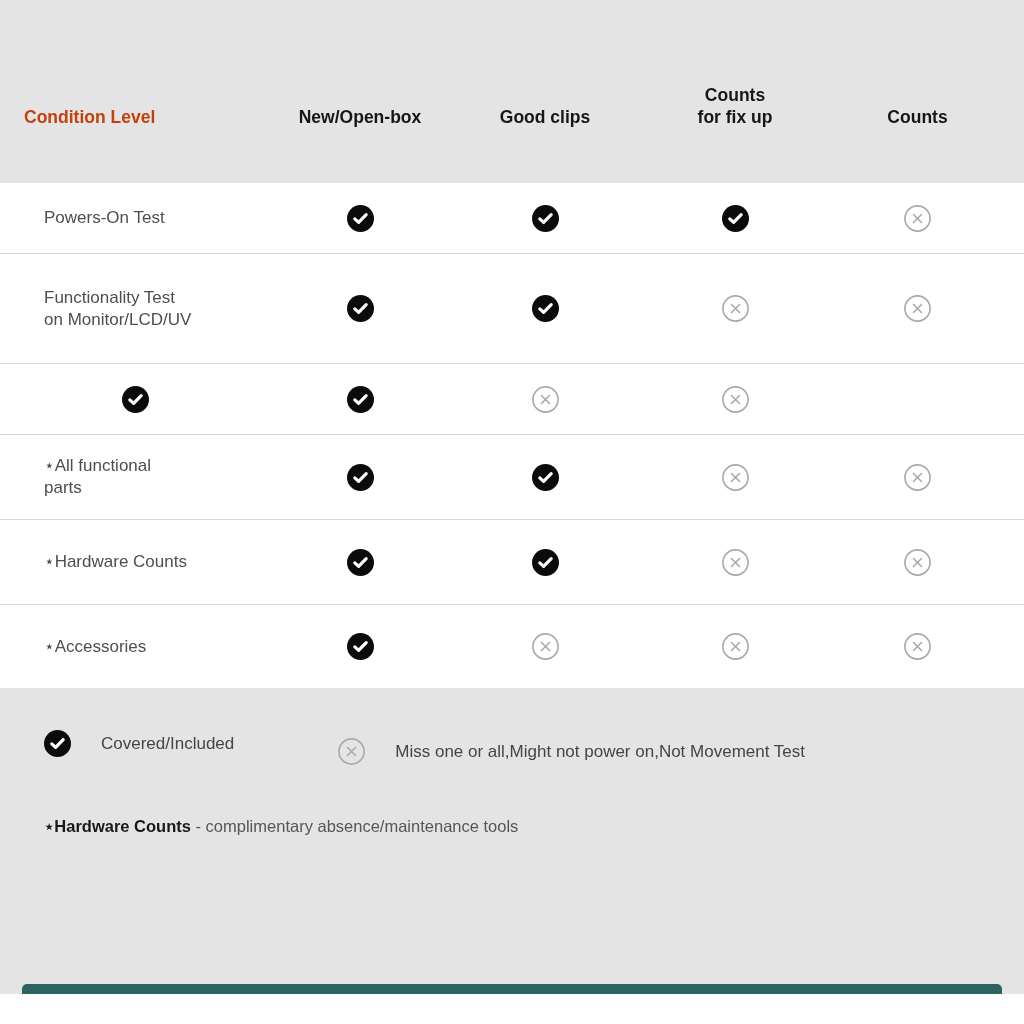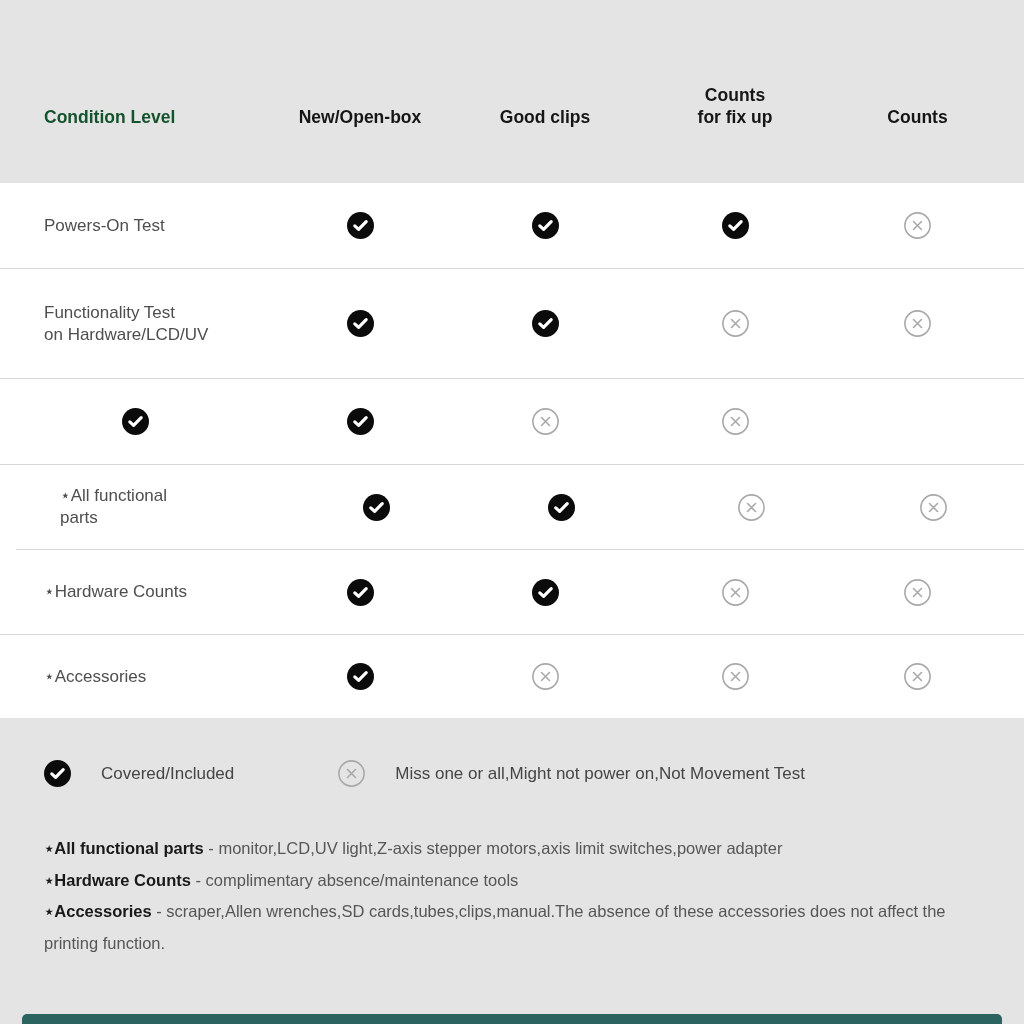--- a/index.html
+++ b/index.html
@@ -16,46 +16,46 @@
   
   .header-band {
     height: 183px;
     background: #e4e4e4;
     display: grid;
     grid-template-columns: 270px 180px 190px 190px 175px;
     align-items: flex-end;
     padding-bottom: 55px;
   }
   .corner-header {
-    padding-left: 44px;
+    padding-left: 24px;
     font-size: 17.5px;
     font-weight: 700;
-    color: #14532d;
+    color: #c2410c;
     text-align: left;
   }
   .col-header {
     font-size: 17.5px;
     font-weight: 700;
     color: #161616;
     text-align: center;
     white-space: pre-line;
     line-height: 22px;
   }
   
   .table-body { background: #ffffff; }
   .row {
     display: grid;
     grid-template-columns: 270px 180px 190px 190px 175px;
     align-items: center;
-    height: 86px;
+    height: 71px;
     border-bottom: 1px solid #d7d7d7;
     background: #ffffff;
   }
   .row:nth-child(2) { height: 110px; }
-  .row:nth-child(4) { height: 85px; margin-left: 16px; }
+  .row:nth-child(4) { height: 85px; }
   .row:nth-child(5) { height: 85px; }
   .row:nth-child(6) { height: 83px; border-bottom: none; }
   .row-label {
     padding-left: 44px;
     font-size: 17px;
     color: #4e4e4e;
     line-height: 22px;
     white-space: pre-line;
   }
   .cell { display: flex; justify-content: center; align-items: center; }
@@ -67,21 +67,21 @@
     padding: 0 44px;
     position: relative;
   }
   .legend {
     display: flex;
     align-items: flex-start;
     padding-top: 42px;
   }
   .legend-item { display: flex; align-items: center; }
   .legend-item .legend-icon { margin-right: 30px; display: flex; align-items: center; }
-  .legend-item.second { margin-left: 104px; }
+  .legend-item.second { margin-left: 104px; margin-top: 8px; }
   .legend-label { font-size: 17px; color: #454545; }
   .footnotes { margin-top: 46px; font-size: 16.5px; line-height: 31.5px; max-width: 940px; }
   .footnote-term { font-weight: 700; color: #191919; }
   .footnote-desc { color: #565656; }
   .bottom-accent {
     position: absolute;
     left: 22px;
     bottom: 0;
     width: 980px;
     height: 10px;
@@ -126,21 +126,21 @@
         </div>
         <div class="cell">
           <svg width="27" height="27" viewBox="0 0 27 27">
             <circle cx="13.5" cy="13.5" r="12.6" fill="none" stroke="#a9a9a9" stroke-width="1.6"></circle>
             <path d="M9.5 9.5 L17.5 17.5 M17.5 9.5 L9.5 17.5" stroke="#a9a9a9" stroke-width="1.6" stroke-linecap="round"></path>
           </svg>
         </div>
       </div>
       <div class="row">
         <div class="row-label">Functionality Test
-on Hardware/LCD/UV</div>
+on Monitor/LCD/UV</div>
         <div class="cell">
           <svg width="27" height="27" viewBox="0 0 27 27">
             <circle cx="13.5" cy="13.5" r="13.5" fill="#0b0b0b"></circle>
             <path d="M7.8 13.9 L11.6 17.4 L19.2 9.7" stroke="#ffffff" stroke-width="3.2" fill="none" stroke-linecap="round" stroke-linejoin="round"></path>
           </svg>
         </div>
         <div class="cell">
           <svg width="27" height="27" viewBox="0 0 27 27">
             <circle cx="13.5" cy="13.5" r="13.5" fill="#0b0b0b"></circle>
             <path d="M7.8 13.9 L11.6 17.4 L19.2 9.7" stroke="#ffffff" stroke-width="3.2" fill="none" stroke-linecap="round" stroke-linejoin="round"></path>
@@ -285,21 +285,19 @@
           <svg width="27" height="27" viewBox="0 0 27 27">
             <circle cx="13.5" cy="13.5" r="12.6" fill="none" stroke="#a9a9a9" stroke-width="1.6"></circle>
             <path d="M9.5 9.5 L17.5 17.5 M17.5 9.5 L9.5 17.5" stroke="#a9a9a9" stroke-width="1.6" stroke-linecap="round"></path>
           </svg>
         </span>
         <span class="legend-label">Miss one or all,Might not power on,Not Movement Test</span>
       </div>
     </div>
 
     <div class="footnotes">
-      <div><span class="footnote-term">⋆All functional parts</span><span class="footnote-desc"> - monitor,LCD,UV light,Z-axis stepper motors,axis limit switches,power adapter</span></div>
       <div><span class="footnote-term">⋆Hardware Counts</span><span class="footnote-desc"> - complimentary absence/maintenance tools</span></div>
-      <div><span class="footnote-term">⋆Accessories</span><span class="footnote-desc"> - scraper,Allen wrenches,SD cards,tubes,clips,manual.The absence of these accessories does not affect the printing function.</span></div>
     </div>
 
     <div class="bottom-accent"></div>
   </div>
 
 </div>
 
 </body></html>

